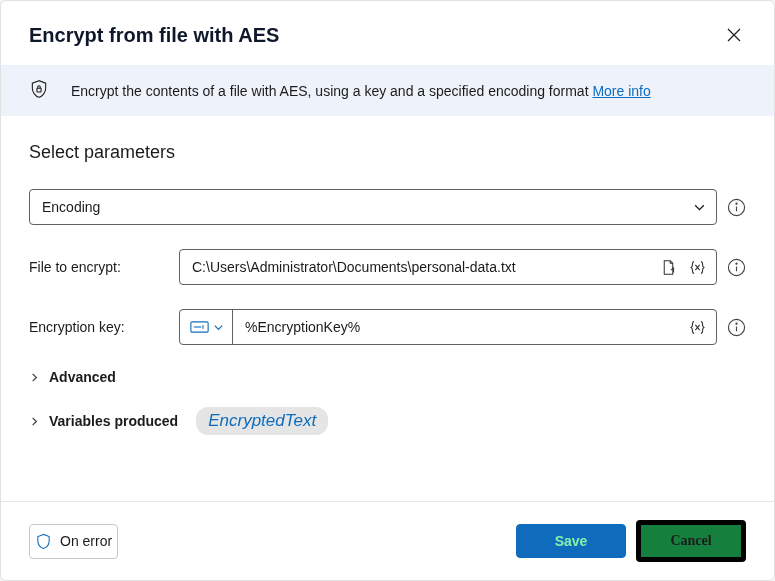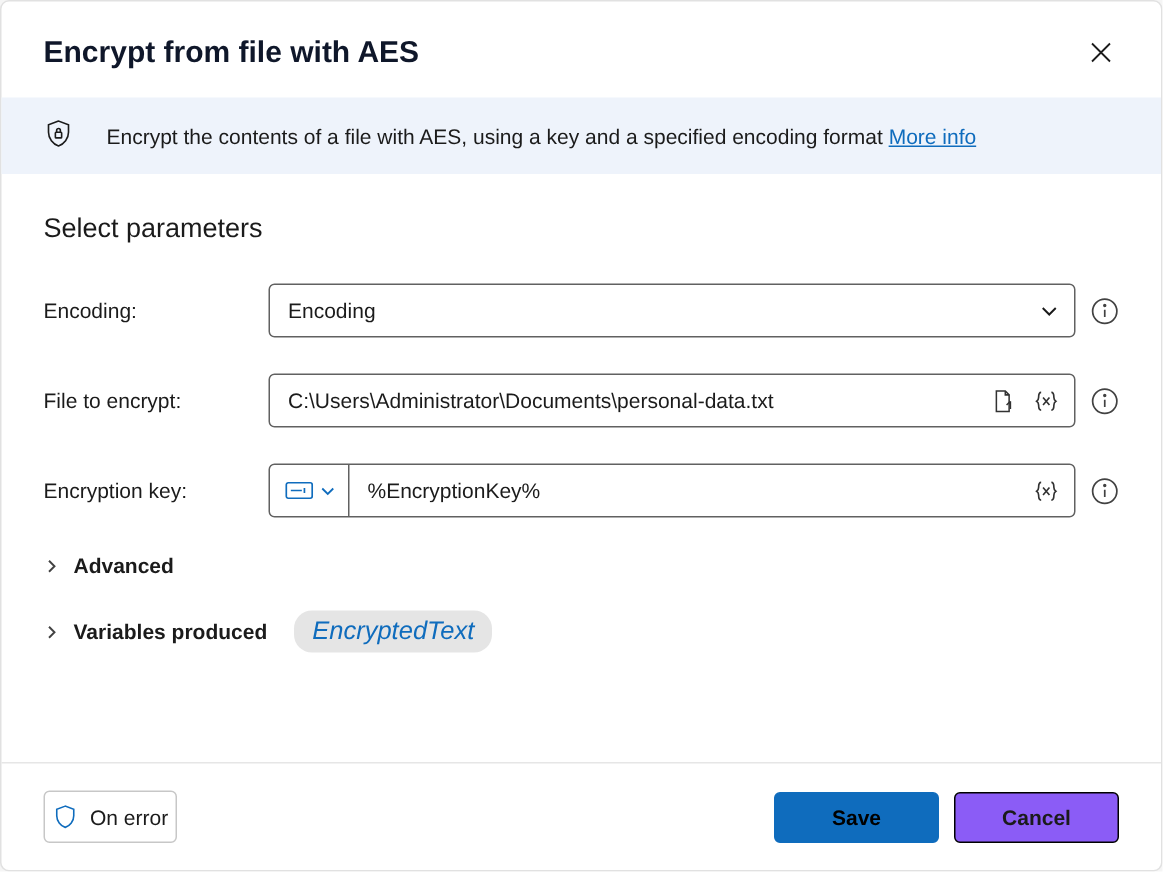--- a/index.html
+++ b/index.html
@@ -195,27 +195,28 @@
       padding: 8px 0;
       width: 110px;
       font-size: 14px;
       font-weight: 600;
       cursor: pointer;
       text-align: center;
       margin-left: 10px;
     }
     .btn-primary {
       background: #0f6cbd;
-      color: #000000;
+      color: #86efac;
       border: 1px solid #0f6cbd;
     }
     .btn-secondary {
-      background: #8b5cf6;
-      color: #1b1b1b;
-      border: 1px solid #000000;
+      background: #15803d;
+      color: #1b1b1b;
+      border: 5px solid #000000;
+      font-family: Liberation Serif, serif;
     }
   </style>
 </head>
 <body>
 
 <div class="dialog">
 
   <div class="dialog-header">
     <div class="dialog-title">Encrypt from file with AES</div>
     <div class="close-btn">
@@ -235,21 +236,20 @@
     </span>
     <span>
       <span>Encrypt the contents of a file with AES, using a key and a specified encoding format </span><a href="#">More info</a>
     </span>
   </div>
 
   <div class="body-content">
     <div class="section-title">Select parameters</div>
 
     <div class="param-row">
-      <div class="param-label">Encoding:</div>
       <div class="param-control">
         <div class="control-box">
           <span class="value-text">Encoding</span>
           <span class="chevron-icon">
             <svg width="13" height="13" viewBox="0 0 12 12">
                 <path d="M2 4 L6 8 L10 4" stroke="currentColor" stroke-width="1.2" fill="none"></path>
               </svg>
           </span>
         </div>
         <div class="info-icon">

